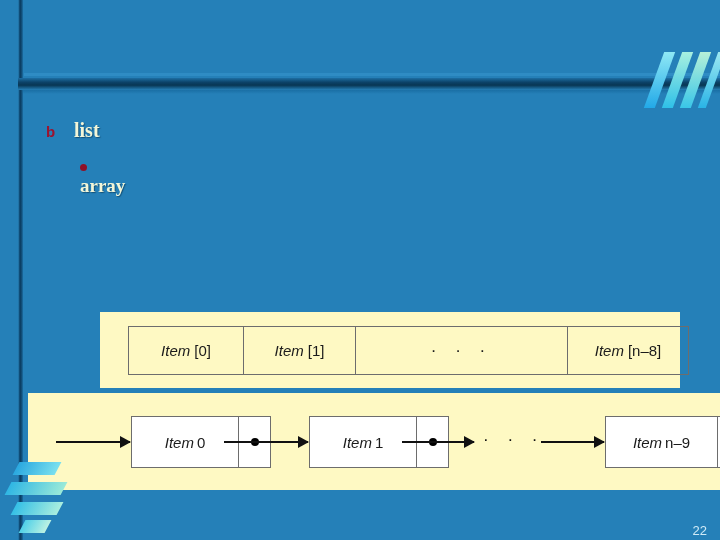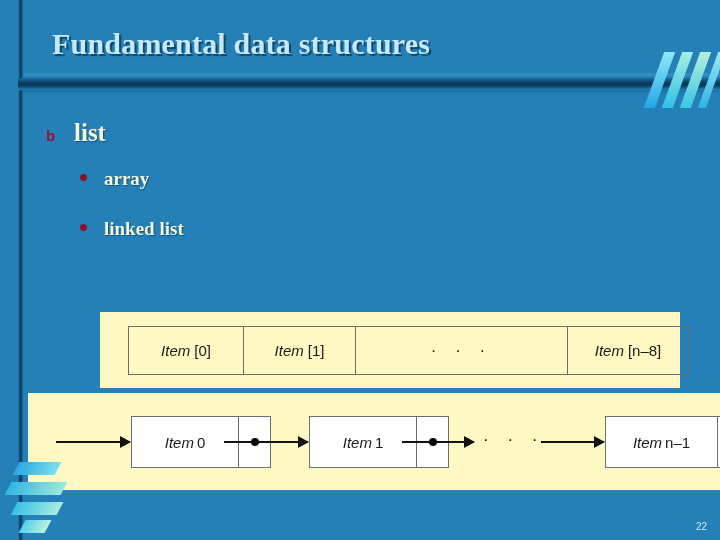--- a/index.html
+++ b/index.html
@@ -106,32 +106,32 @@
   }
   .bullet-l1 .mk {
     color: #9b1330;
     font-size: 15px;
     font-weight: bold;
     font-family: "Liberation Sans", sans-serif;
     width: 28px;
   }
   .bullet-l1 .tx {
     color: #f3f6d8;
-    font-size: 25px;
+    font-size: 20px;
     font-weight: bold;
     text-shadow: 1px 1px 1px rgba(8,50,78,0.6);
   }
 
   .bullet-l2 {
     position: absolute;
     left: 80px;
     display: flex;
     align-items: baseline;
   }
-  .b2a { top: 168px; }
+  .b2a { top: 168px; flex-direction: column; }
   .b2b { top: 218px; }
   .bullet-l2 .dot {
     width: 7px;
     height: 7px;
     border-radius: 50%;
     background: #8f1128;
     display: inline-block;
     margin-right: 17px;
     position: relative;
     top: -4px;
@@ -246,59 +246,54 @@
     font-family: "Liberation Sans", "DejaVu Sans", sans-serif;
     font-size: 17px;
     letter-spacing: 7px;
     color: #111;
   }
 
   
   .pageno {
     position: absolute;
     right: 13px;
-    bottom: 8px;
+    bottom: 2px;
     color: #cfeaf7;
-    font-size: 10px;
+    font-size: 13px;
     font-family: "Liberation Sans", "DejaVu Sans", sans-serif;
   }
 </style>
 </head>
 <body>
 
 <div id="slide">
 
   <div class="v-groove"></div>
   <div class="h-groove-hi"></div>
   <div class="h-groove"></div>
   <div class="corner-shadow"></div>
 
   <div class="slashes">
     <div class="sl sl1"></div>
     <div class="sl sl2"></div>
     <div class="sl sl3"></div>
     <div class="sl sl4"></div>
   </div>
 
-  <div class="title">Fundamental data structures</div>
 
   <div class="bullet-l1">
     <span class="mk">b</span>
     <span class="tx">list</span>
   </div>
 
   <div class="bullet-l2 b2a">
     <span class="dot"></span>
     <span class="tx">array</span>
   </div>
 
-  <div class="bullet-l2 b2b">
-    <span class="dot"></span>
-    <span class="tx">linked list</span>
-  </div>
 
   <div class="panel" id="array-panel">
     <div class="arr-row">
       <div class="arr-cell c0">
         <em>Item</em>
           <span>[0]</span>
       </div>
       <div class="arr-cell c1">
         <em>Item</em>
           <span>[1]</span>
@@ -338,21 +333,21 @@
         </div>
       </div>
 
       <div class="arrow" id="ar2"></div>
       <div class="lldots">· · ·</div>
       <div class="arrow" id="ar3"></div>
 
       <div class="node" id="node2">
         <div class="data">
           <em>Item</em>
-            <span>n–1</span>
+            <span>n–9</span>
         </div>
         <div class="nullcell">null</div>
       </div>
 
     </div>
   </div>
 
   <div class="barsbl">
     <div class="bb b1"></div>
     <div class="bb b2"></div>

